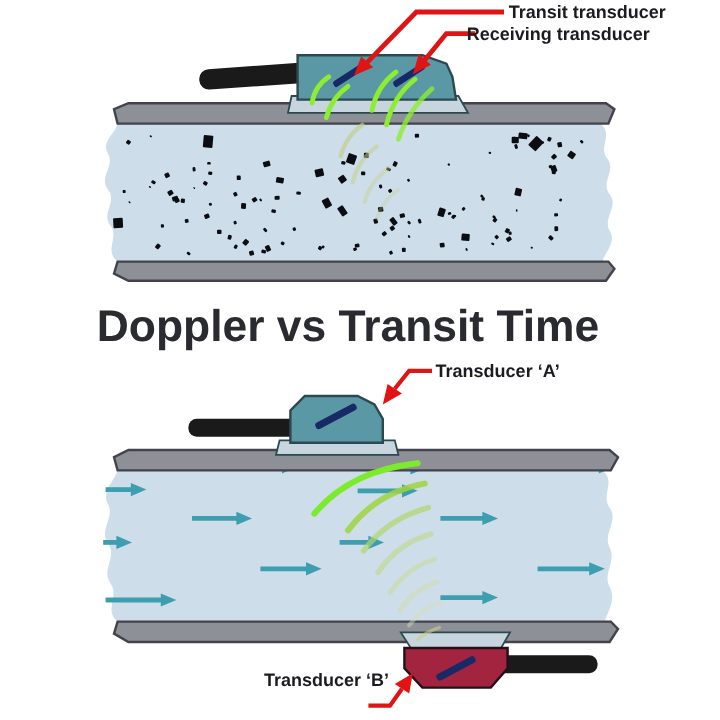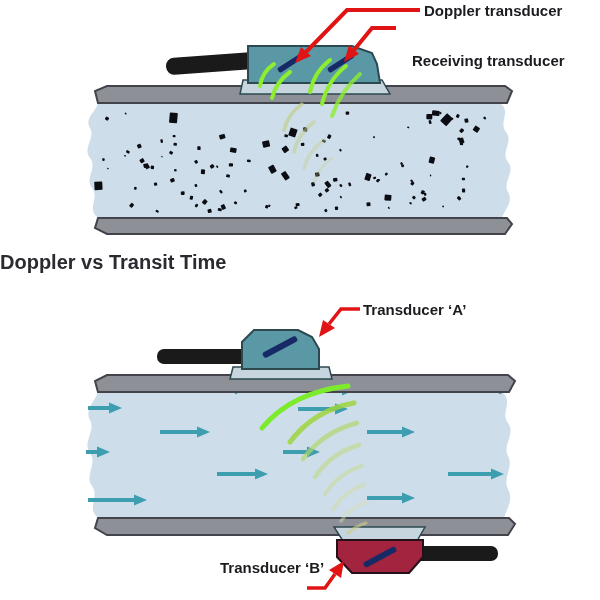--- a/index.html
+++ b/index.html
@@ -16,21 +16,22 @@
     color:var(--label-text,#1c1c20);
     font-weight:bold;
     white-space:nowrap;
     line-height:1;
   }
   .lbl-top{font-size:15px;letter-spacing:0;}
   .lbl-small{font-size:15px;}
   .title{
     position:absolute;
     left:0;top:251px;width:580px;
-    font-size:20px;
+    text-align:center;
+    font-size:37px;
     font-weight:bold;
     color:var(--title-text,#2a2a31);
   }
 </style>
 </head>
 <body>
 
 <div class="canvas">
 
   <svg width="600" height="600" viewBox="0 0 600 600">
@@ -293,20 +294,20 @@
         <path d="M 360 309 L 341 309 L 329 324" fill="none" stroke="var(--arrow-red)" stroke-width="3.5"></path>
         <polygon points="319,337 323,320 335,328" fill="var(--arrow-red)"></polygon>
       </g>
       <g>
         <path d="M 307 588 L 325 588 L 335 574" fill="none" stroke="var(--arrow-red)" stroke-width="3.5"></path>
         <polygon points="344,561 341,578 329,570" fill="var(--arrow-red)"></polygon>
       </g>
     </g>
   </svg>
 
-  <div class="lbl lbl-top" style="left:424px;top:3px;">Doppler transducer</div>
-  <div class="lbl lbl-top" style="left:412px;top:21px;margin-top:32px;">Receiving transducer</div>
+  <div class="lbl lbl-top" style="left:424px;top:3px;">Transit transducer</div>
+  <div class="lbl lbl-top" style="left:389px;top:21px;">Receiving transducer</div>
 
   <div class="title">Doppler vs Transit Time</div>
 
   <div class="lbl lbl-small" style="left:363px;top:302px;">Transducer ‘A’</div>
   <div class="lbl lbl-small" style="left:220px;top:560px;">Transducer ‘B’</div>
 </div>
 
 </body></html>

